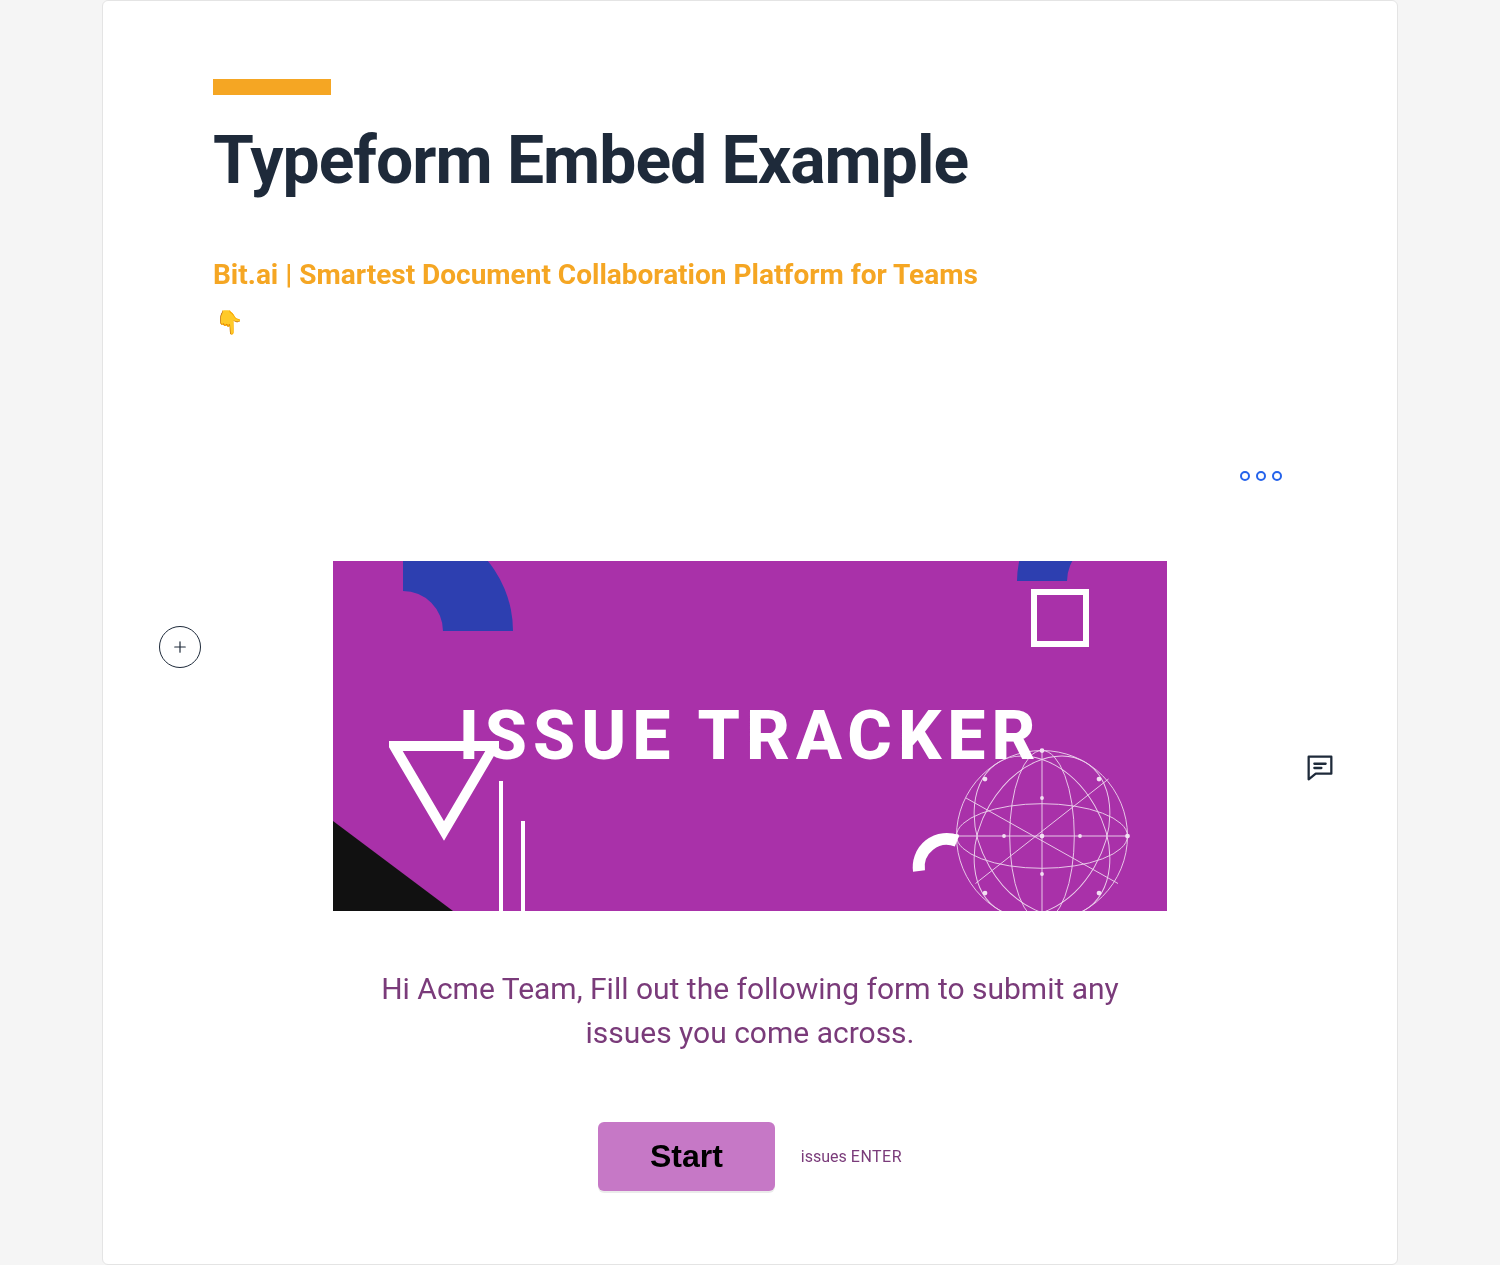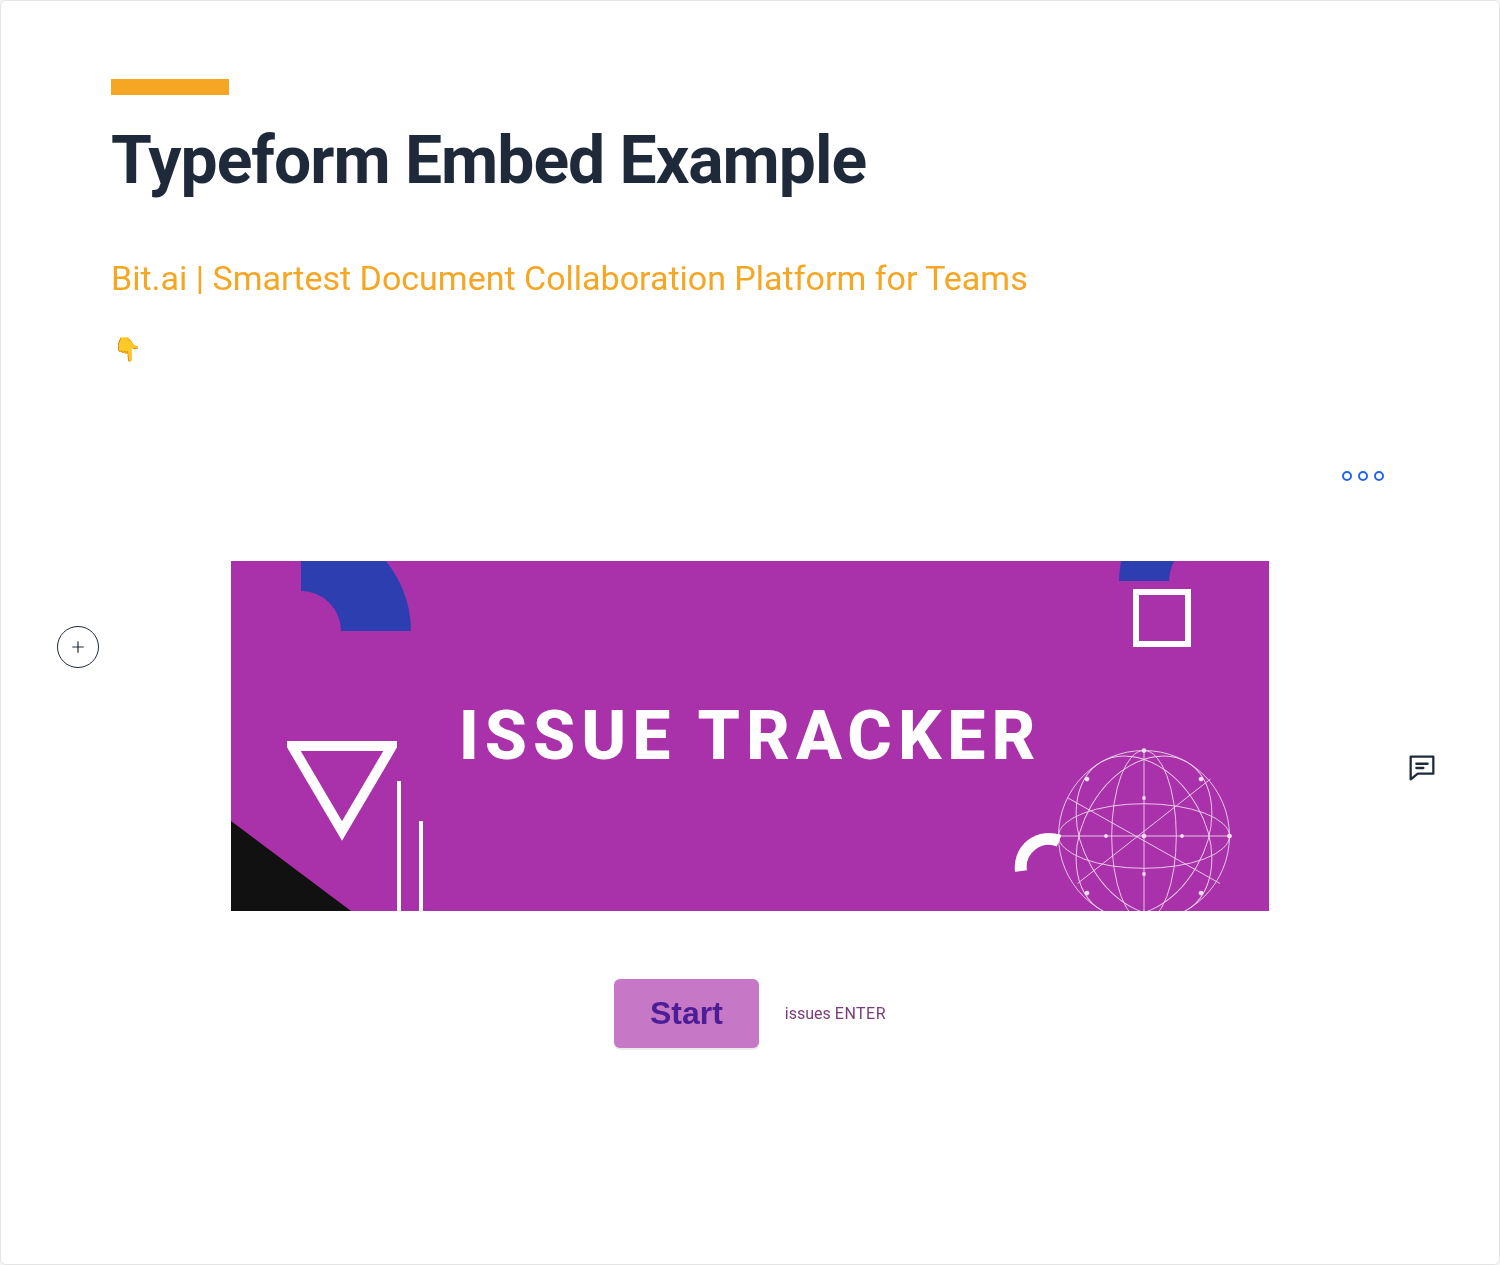--- a/index.html
+++ b/index.html
@@ -5,21 +5,21 @@
   * { box-sizing: border-box; margin: 0; padding: 0; }
   html, body { width: 100%; height: 100%; }
   body {
     font-family: -apple-system, BlinkMacSystemFont, "Segoe UI", Roboto, "Helvetica Neue", Arial, sans-serif;
     background: #f5f5f5;
     display: flex;
     align-items: flex-start;
     justify-content: center;
   }
   .page-frame {
-    width: 1500px;
+    width: 1296px;
     height: 1265px;
     background: #ffffff;
     border: 1px solid #e4e4e4;
     border-radius: 6px;
     position: relative;
     overflow: hidden;
   }
   .doc-content {
     position: absolute;
     top: 78px;
@@ -34,24 +34,24 @@
   }
   .page-title {
     font-size: 66px;
     font-weight: 700;
     color: #1e2a3a;
     letter-spacing: -1px;
     line-height: 1.1;
     margin-bottom: 60px;
   }
   .subtitle {
-    font-size: 34px;
-    font-weight: 400;
+    font-size: 28px;
+    font-weight: 700;
     color: #f5a623;
-    margin-bottom: 36px;
+    margin-bottom: 16px;
   }
   .instruction {
     font-size: 23px;
     color: #2b2b2b;
     line-height: 1.4;
     display: flex;
     align-items: center;
     flex-wrap: wrap;
   }
   .pointer-emoji {
@@ -197,26 +197,26 @@
   }
   .start-row {
     margin-top: 68px;
     display: flex;
     align-items: center;
     justify-content: center;
     gap: 26px;
   }
   .start-button {
     background: #c678c6;
-    color: #4c1d95;
+    color: #000000;
     border: none;
     border-radius: 6px;
     font-size: 32px;
     font-weight: 700;
-    padding: 16px 36px;
+    padding: 16px 52px;
     cursor: pointer;
     box-shadow: 0 2px 0 rgba(0,0,0,0.08);
   }
   .press-enter {
     font-size: 16px;
     color: #7a3b7a;
   }
   .press-enter b { font-weight: 400; letter-spacing: 0.5px; }
 </style>
 </head>
@@ -302,20 +302,21 @@
           <circle cx="60" cy="100" r="2"></circle>
             <circle cx="140" cy="100" r="2"></circle>
           <circle cx="100" cy="60" r="2"></circle>
             <circle cx="100" cy="140" r="2"></circle>
         </g>
       </svg>
 
       <div class="banner-title">ISSUE TRACKER</div>
     </div>
 
+    <p class="form-intro">Hi Acme Team, Fill out the following form to submit any issues you come across.</p>
 
     <div class="start-row">
       <button class="start-button">Start</button>
       <span class="press-enter">
         <span>issues </span><b>ENTER</b>
       </span>
     </div>
   </div>
 
 </div>

